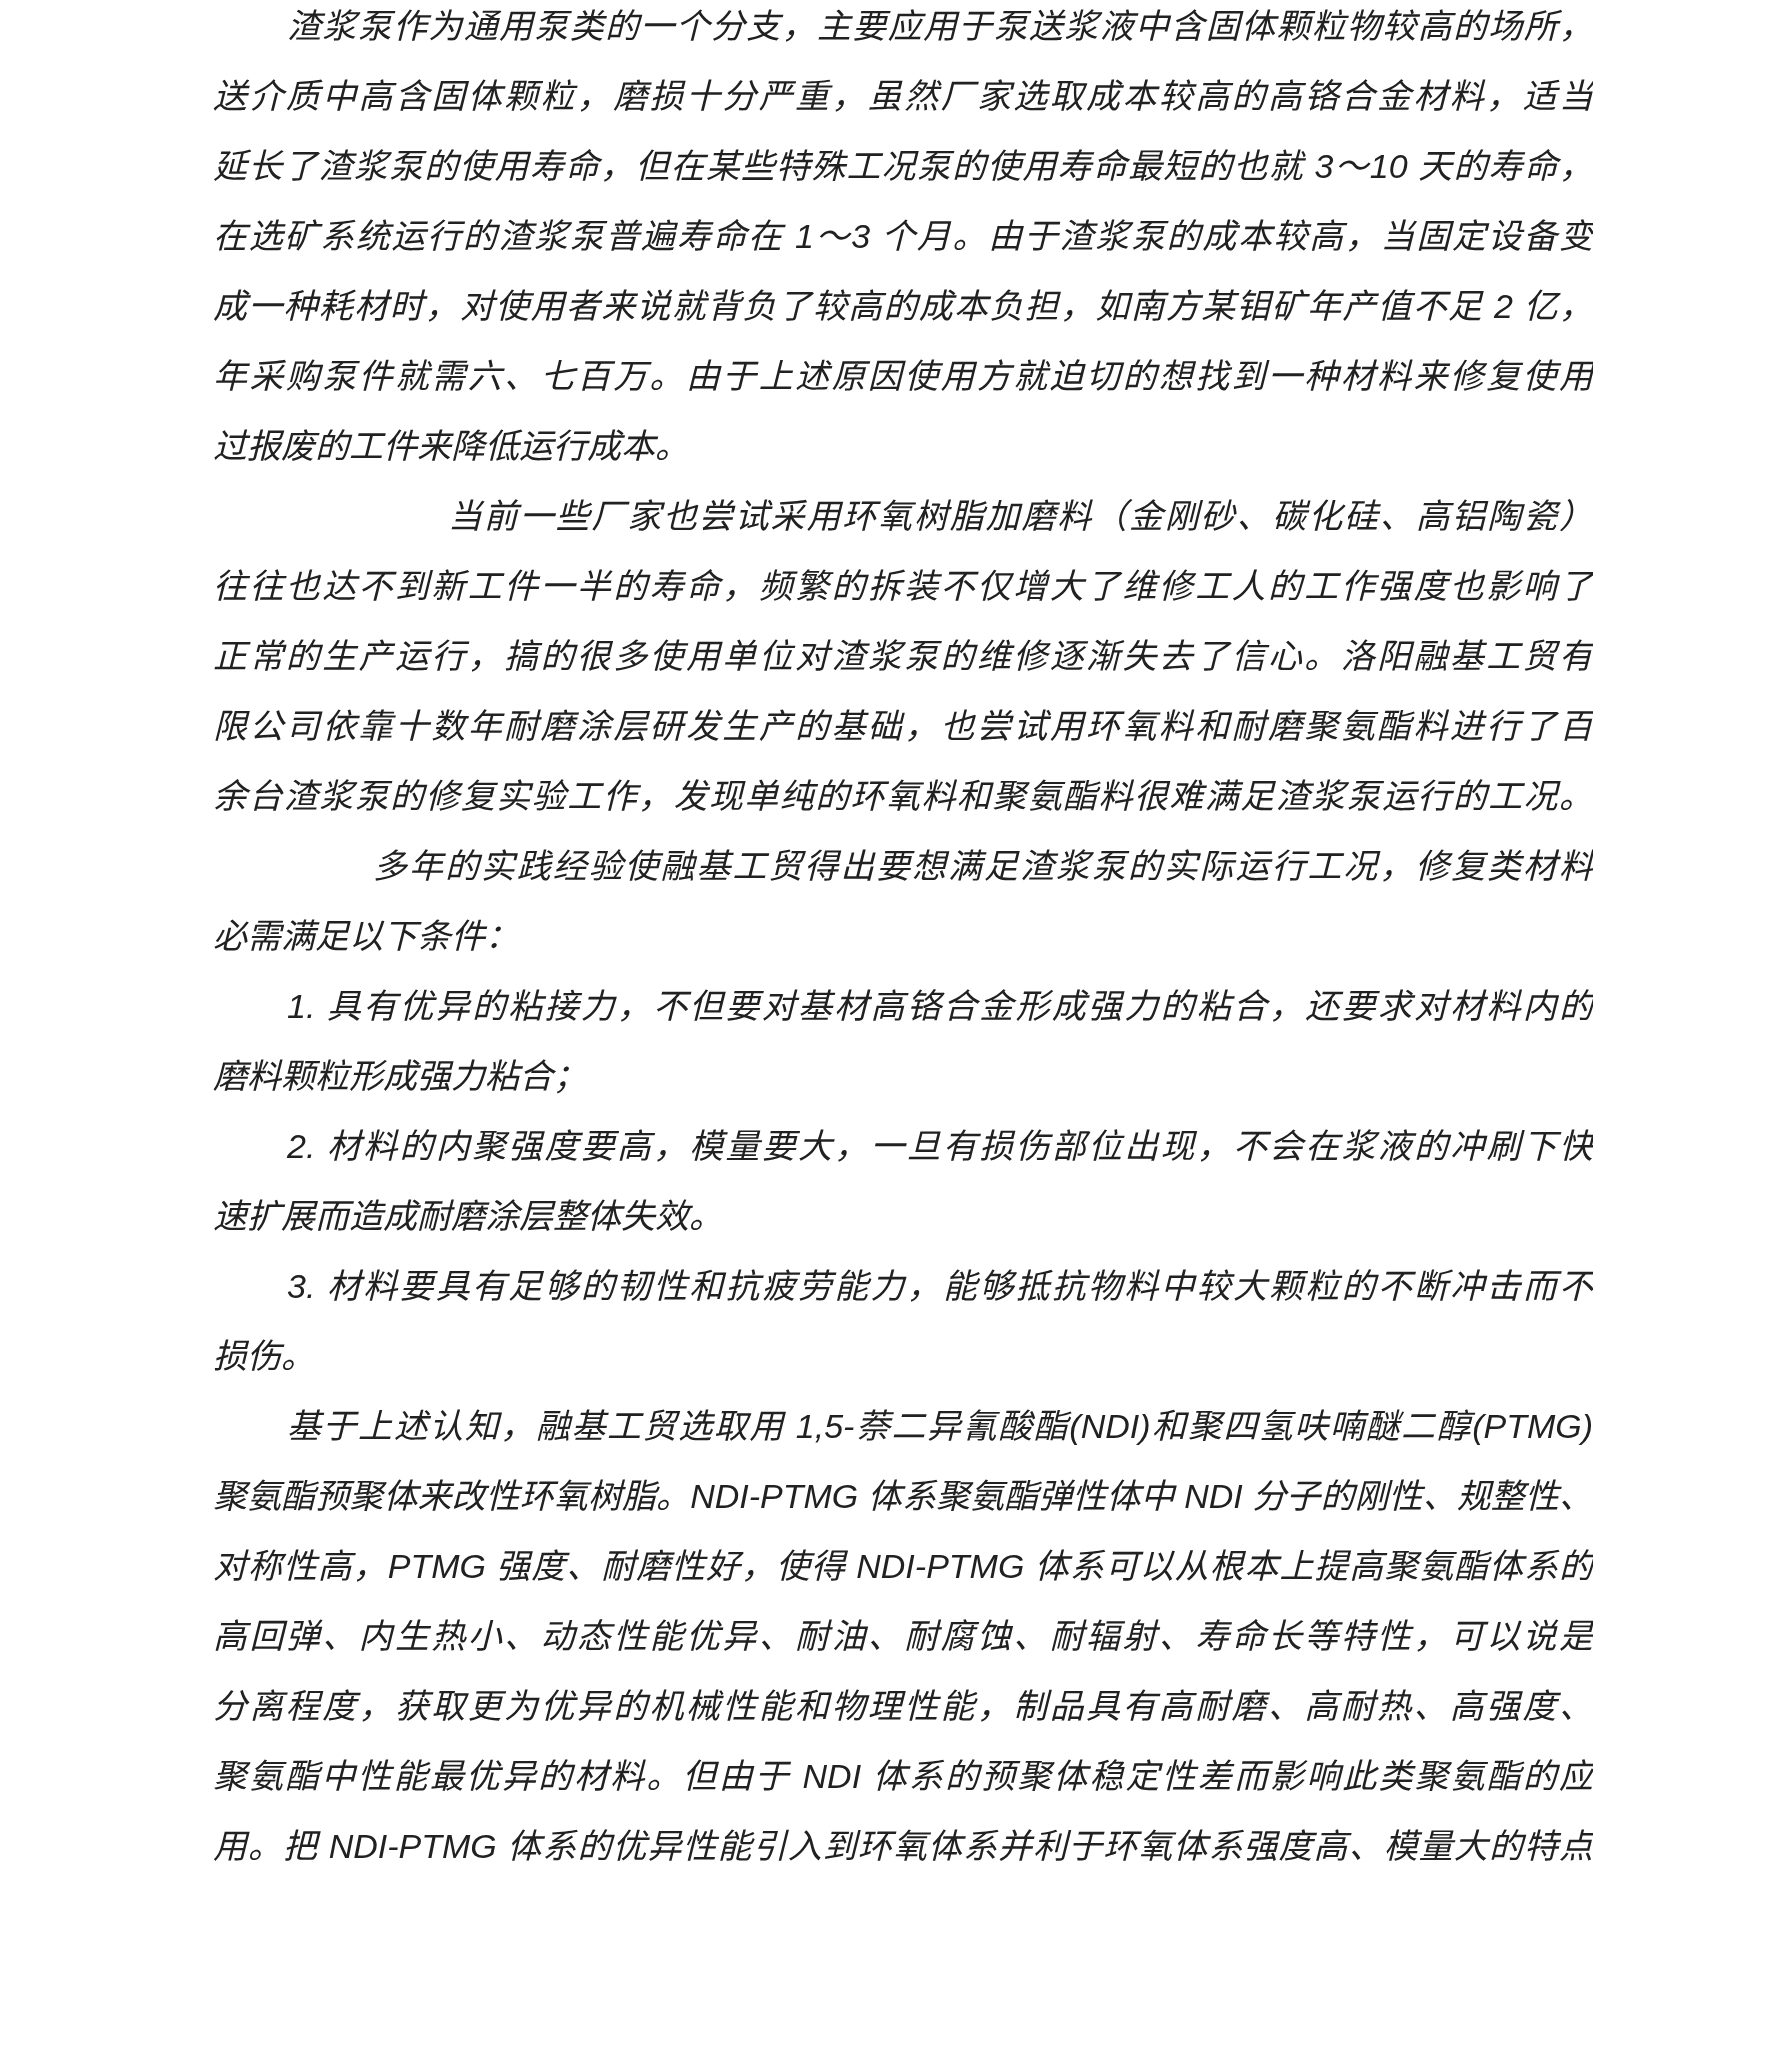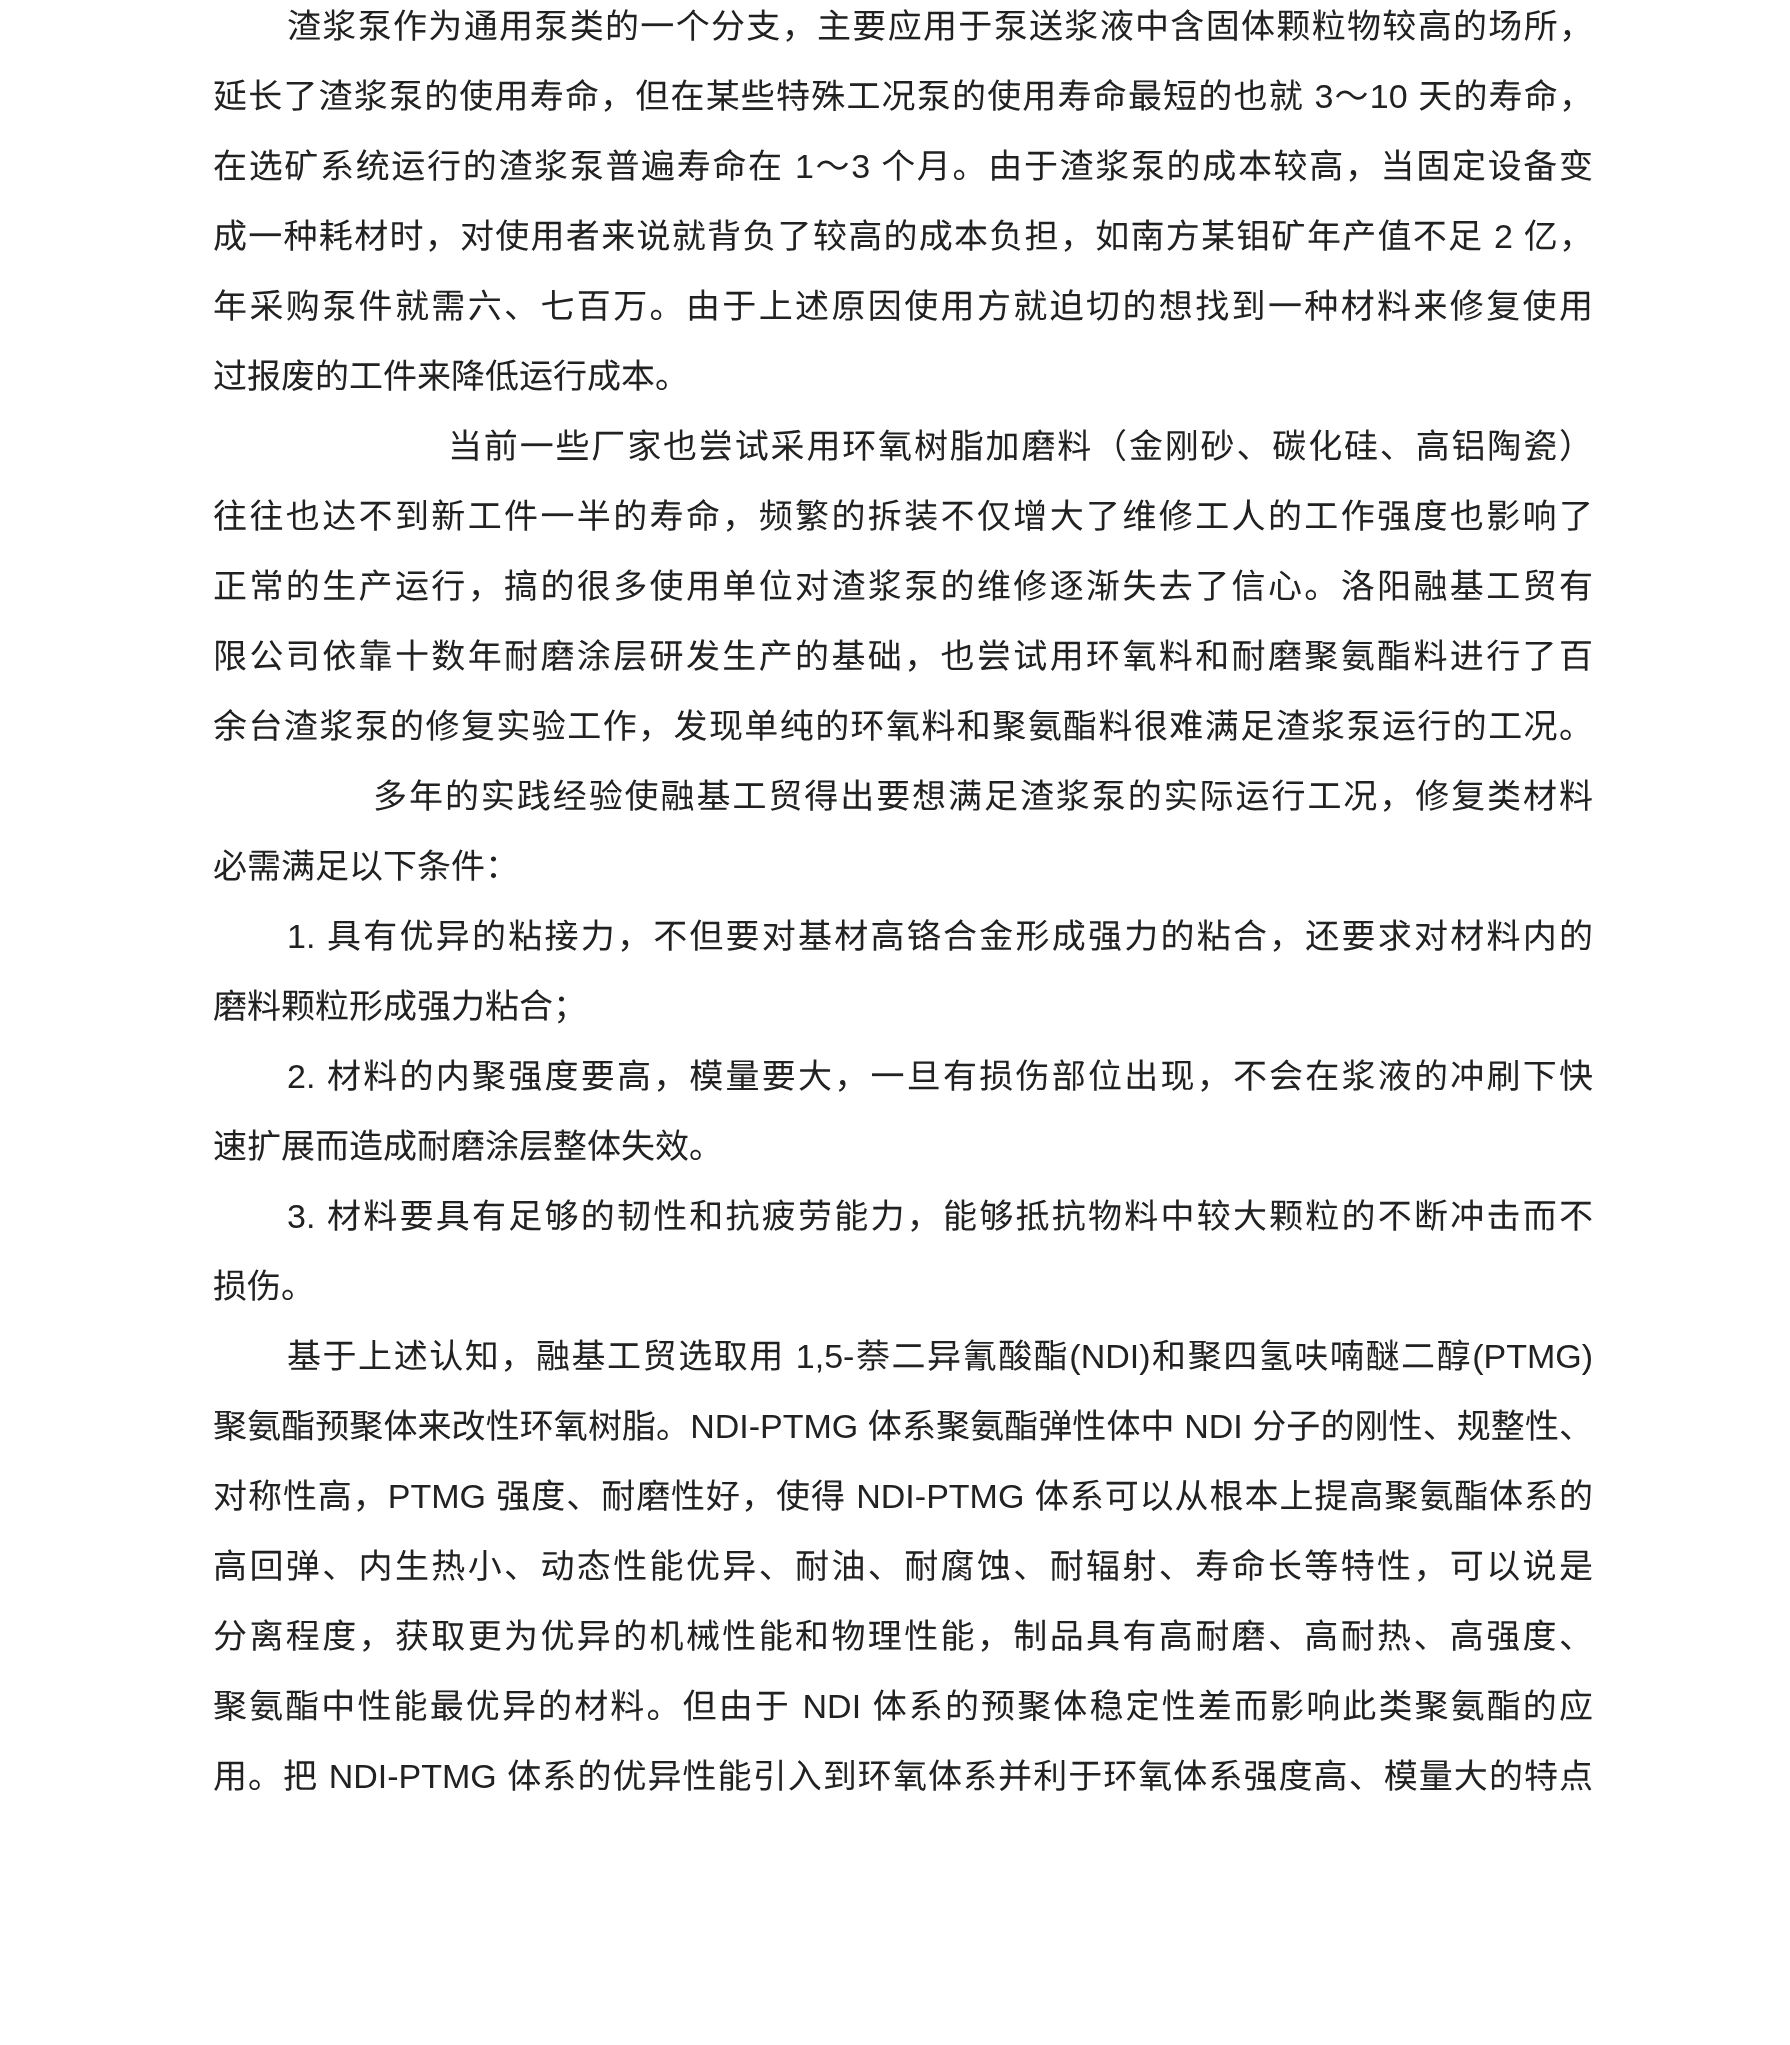--- a/index.html
+++ b/index.html
@@ -6,20 +6,21 @@
     margin: 0;
     padding: 0;
     background: #ffffff;
   }
   .page {
     position: relative;
     width: 1682px;
     height: 2046px;
     background: #ffffff;
     overflow: hidden;
+    font-style: italic;
   }
   .textblock {
     position: absolute;
     left: 213px;
     top: -8.7px;
     width: 1380px;
     color: #212121;
     font-family: "Liberation Sans", sans-serif;
     font-size: 34px;
     font-weight: 400;
@@ -43,20 +44,21 @@
     text-align-last: left;
   }
 </style>
 </head>
 <body>
 
 <div class="page">
   <div class="textblock">
 
     <div class="ln ind2">渣浆泵作为通用泵类的一个分支，主要应用于泵送浆液中含固体颗粒物较高的场所，</div>
+    <div class="ln">送介质中高含固体颗粒，磨损十分严重，虽然厂家选取成本较高的高铬合金材料，适当</div>
     <div class="ln">延长了渣浆泵的使用寿命，但在某些特殊工况泵的使用寿命最短的也就 3～10 天的寿命，</div>
     <div class="ln">在选矿系统运行的渣浆泵普遍寿命在 1～3 个月。由于渣浆泵的成本较高，当固定设备变</div>
     <div class="ln">成一种耗材时，对使用者来说就背负了较高的成本负担，如南方某钼矿年产值不足 2 亿，</div>
     <div class="ln">年采购泵件就需六、七百万。由于上述原因使用方就迫切的想找到一种材料来修复使用</div>
     <div class="ln end">过报废的工件来降低运行成本。</div>
 
     <div class="ln indA">当前一些厂家也尝试采用环氧树脂加磨料（金刚砂、碳化硅、高铝陶瓷）</div>
     <div class="ln">往往也达不到新工件一半的寿命，频繁的拆装不仅增大了维修工人的工作强度也影响了</div>
     <div class="ln">正常的生产运行，搞的很多使用单位对渣浆泵的维修逐渐失去了信心。洛阳融基工贸有</div>
     <div class="ln">限公司依靠十数年耐磨涂层研发生产的基础，也尝试用环氧料和耐磨聚氨酯料进行了百</div>

